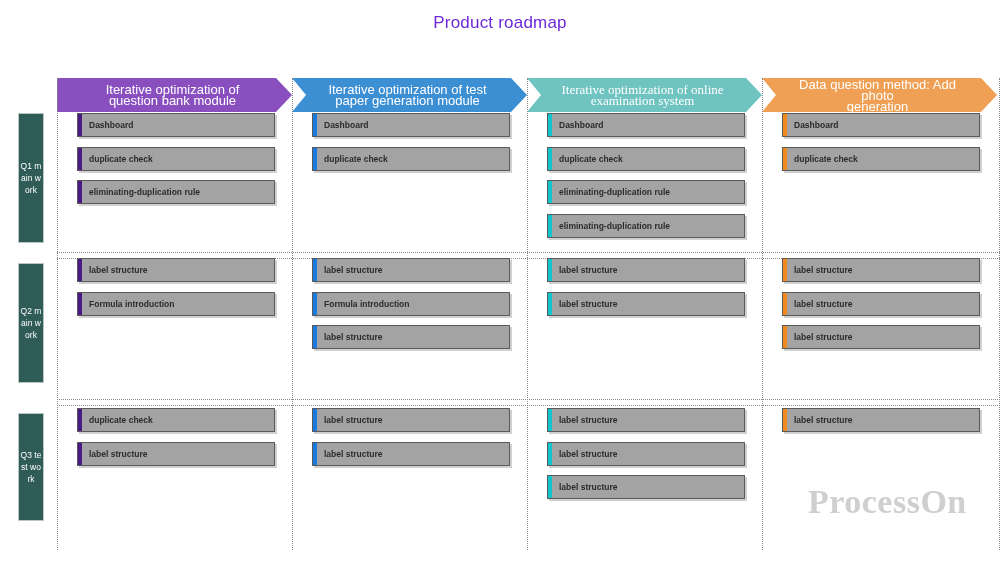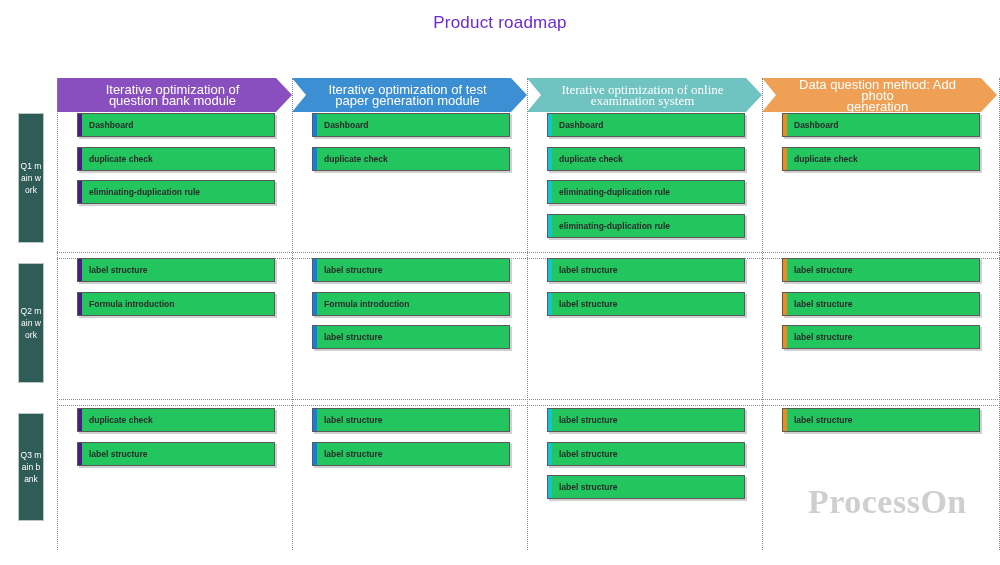--- a/index.html
+++ b/index.html
@@ -76,21 +76,21 @@
     text-align:center;
     display:flex;align-items:center;justify-content:center;
     word-break:break-all;
     padding:2px 1px;
   }
   
   .card{
     position:absolute;
     height:24px;
     box-sizing:border-box;
-    background:#22c55e;
+    background:#a3a3a3;
     border:1px solid #5a5a5a;
     box-shadow:2px 2px 0 rgba(150,150,150,0.45);
     display:flex;align-items:center;
     overflow:hidden;
   }
   .card .accent{
     position:absolute;
     left:-4px;top:-1px;
     width:8px;height:26px;
     box-sizing:border-box;
@@ -146,21 +146,21 @@
     <div class="vsep" style="left: 999px;"></div>
     <div class="hsep" style="top: 252px;"></div>
     <div class="hsep" style="top: 258px;"></div>
     <div class="hsep" style="top: 399px;"></div>
     <div class="hsep" style="top: 405px;"></div>
   </div>
 
 <div id="qlabels">
     <div class="qlabel" style="top: 113px; height: 130px;">Q1 main work</div>
     <div class="qlabel" style="top: 263px; height: 120px;">Q2 main work</div>
-    <div class="qlabel" style="top: 413px; height: 108px;">Q3 main bank</div>
+    <div class="qlabel" style="top: 413px; height: 108px;">Q3 test work</div>
   </div>
 
 <div id="cards">
     <div class="card" style="left: 77px; top: 113px; width: 198px;">
       <span class="accent" style="background: rgb(74, 26, 134);"></span>
       <span class="ctext">Dashboard</span>
     </div>
     <div class="card" style="left: 77px; top: 146.5px; width: 198px;">
       <span class="accent" style="background: rgb(74, 26, 134);"></span>
       <span class="ctext">duplicate check</span>

